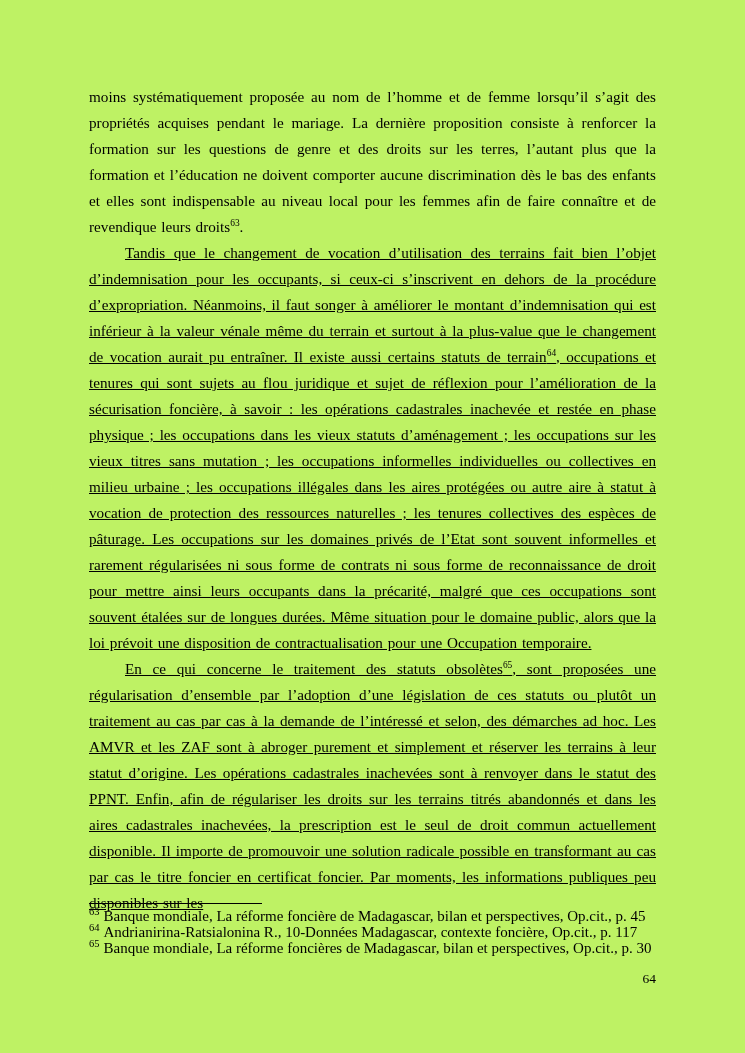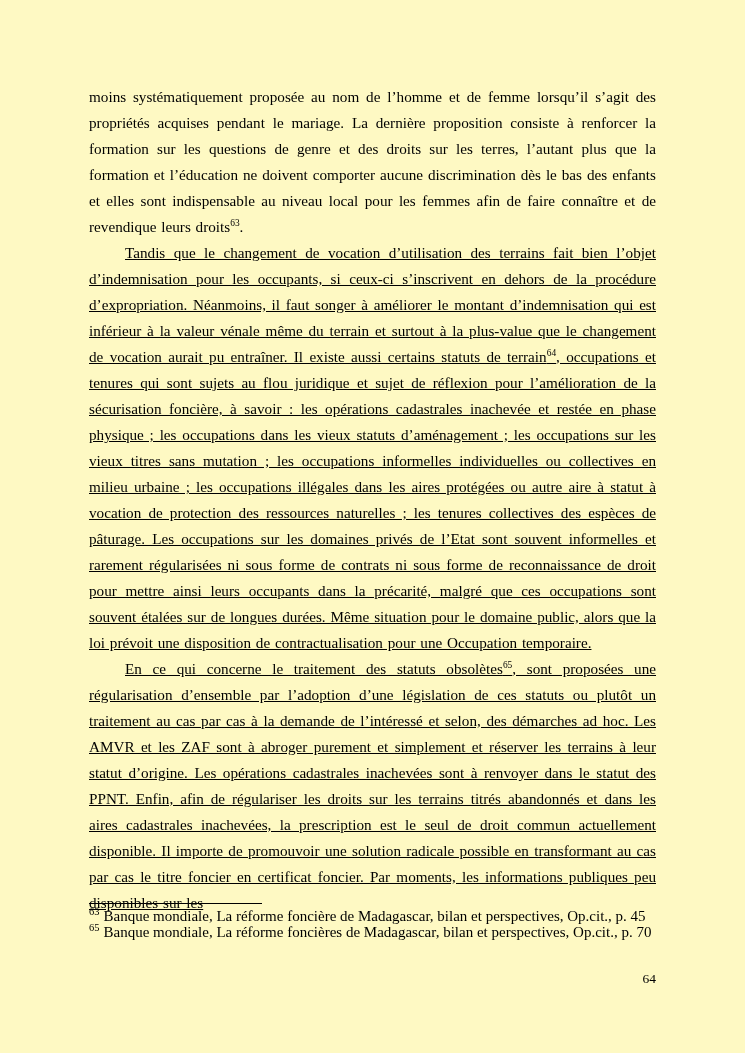--- a/index.html
+++ b/index.html
@@ -5,21 +5,21 @@
   <style>
     html, body {
       margin: 0;
       padding: 0;
       background: #ffffff;
     }
     .page {
       position: relative;
       width: 745px;
       height: 1053px;
-      background: #fef9c3;
+      background: #bef264;
       color: #000000;
       font-family: "Liberation Serif", "DejaVu Serif", serif;
       overflow: hidden;
       margin: 0 auto;
     }
     .text-block {
       position: absolute;
       left: 89px;
       right: 89px;
       top: 84px;
@@ -86,19 +86,20 @@
 
     <p class="indent"><span>En ce qui concerne le traitement des statuts obsolètes</span><sup class="fref">65</sup><span>, sont proposées une régularisation d’ensemble par l’adoption d’une législation de ces statuts ou plutôt un traitement au cas par cas à la demande de l’intéressé et selon, des démarches ad hoc. Les AMVR et les ZAF sont à abroger purement et simplement et réserver les terrains à leur statut d’origine. Les opérations cadastrales inachevées sont à renvoyer dans le statut des PPNT. Enfin, afin de régulariser les droits sur les terrains titrés abandonnés et dans les aires cadastrales inachevées, la prescription est le seul de droit commun actuellement disponible. Il importe de promouvoir une solution radicale possible en transformant au cas par cas le titre foncier en certificat foncier. Par moments, les informations publiques peu disponibles sur les</span></p>
 
   </div>
 
   <div class="footnote-block">
     <div class="footnote-rule"></div>
 
     <div class="footnote"><sup class="fnum">63</sup><span>Banque mondiale, La réforme foncière de Madagascar, bilan et perspectives, Op.cit., p. 45</span></div>
 
+    <div class="footnote"><sup class="fnum">64</sup><span>Andrianirina-Ratsialonina R., 10-Données Madagascar, contexte foncière, Op.cit., p. 117</span></div>
 
-    <div class="footnote"><sup class="fnum">65</sup><span>Banque mondiale, La réforme foncières de Madagascar, bilan et perspectives, Op.cit., p. 70</span></div>
+    <div class="footnote"><sup class="fnum">65</sup><span>Banque mondiale, La réforme foncières de Madagascar, bilan et perspectives, Op.cit., p. 30</span></div>
   </div>
 
   <div class="page-number">64</div>
 
 </div>
 
 </body></html>

